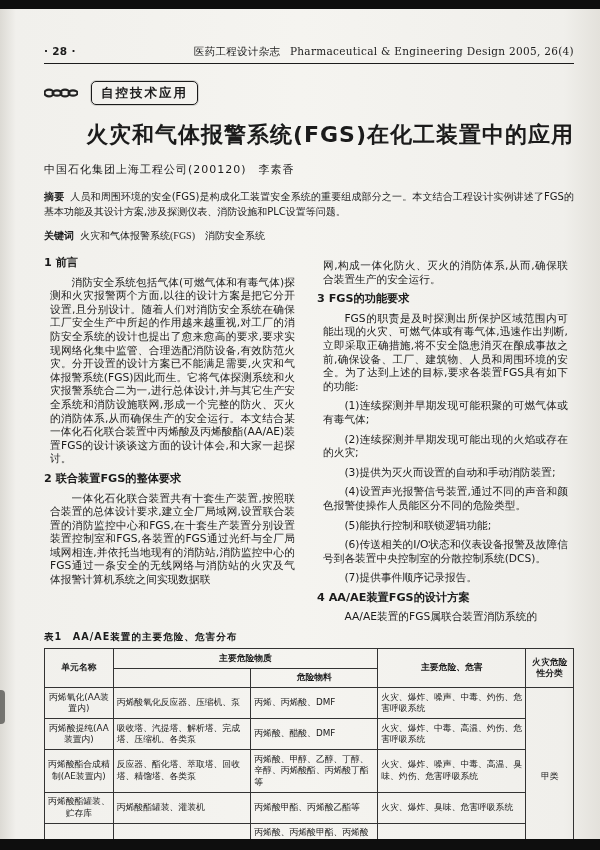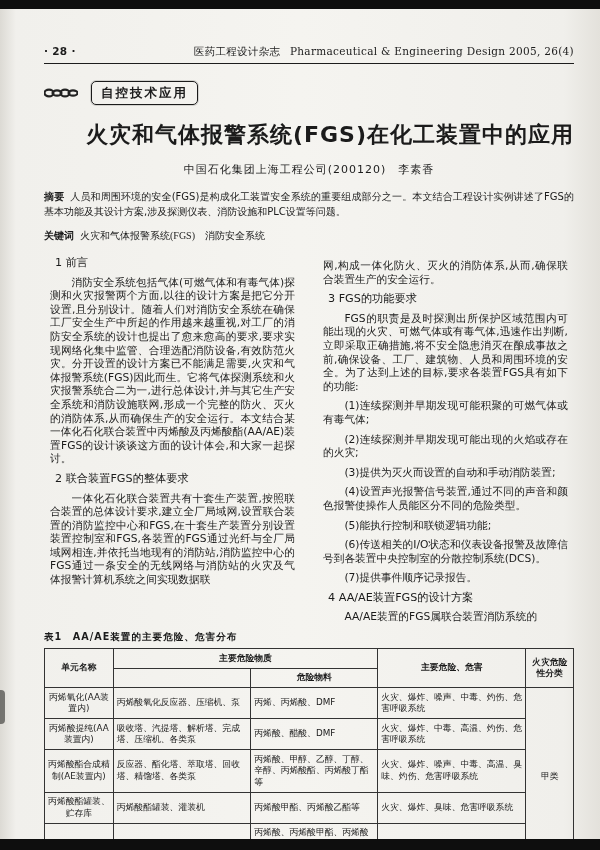--- a/index.html
+++ b/index.html
@@ -22,29 +22,29 @@
 
   .badge-row { margin-top:15px; display:flex; align-items:center; height:28px;gap:9px; }
   .chain { margin-right:4px; display:inline-flex; }
   .badge {
     display:inline-block; border:1.8px solid #1b1b1b; border-radius:5px;
     padding:3px 9px 2px; font-weight:bold; font-size:12.5px; letter-spacing:2px;
     box-shadow: 0 0 0 1px rgba(27,27,27,.15);
   }
 
   h1.title { margin:13px 0 0; text-align:right; font-size:22px; font-weight:bold; letter-spacing:1px; }
-  .author { text-align:center; font-size:11px; margin-top:12px; letter-spacing:1px; }
+  .author { font-size:11px; margin-top:12px; letter-spacing:1px; }
 
   .abstract { margin-top:13px; font-size:10px; line-height:14.5px; text-align:justify; }
   .abstract b, .kw b { margin-right:6px; }
   .kw { margin-top:3px; font-size:10px;font-family:Liberation Serif, serif; }
 
   .cols { display:flex; gap:16px; margin-top:10px; }
   .col { flex:1; min-width:0; font-size:10.7px; line-height:13.6px; text-align:justify; }
-  .col h2 { font-size:11.2px; margin:3px 11px 2px; font-weight:normal; }
+  .col h2 { font-size:11.2px; margin:3px 0 2px; font-weight:bold; }
   .col p { margin:6px; }
   .indent { text-indent:2em; }
 
   .table-caption { text-align:left; font-weight:bold; font-size:9.6px; margin-top:1px; letter-spacing:1px; }
   table.hz { width:100%; border-collapse:collapse; margin-top:4px; font-size:8.8px; line-height:11.5px; border:1.6px solid #1d1d1d; table-layout:fixed; }
   table.hz th, table.hz td { border:1px solid #333; padding:3.5px 3px; vertical-align:middle; }
   table.hz th { font-weight:bold; text-align:center; }
   table.hz td { text-align:left; }
   table.hz td.c { text-align:center; }
 </style>

